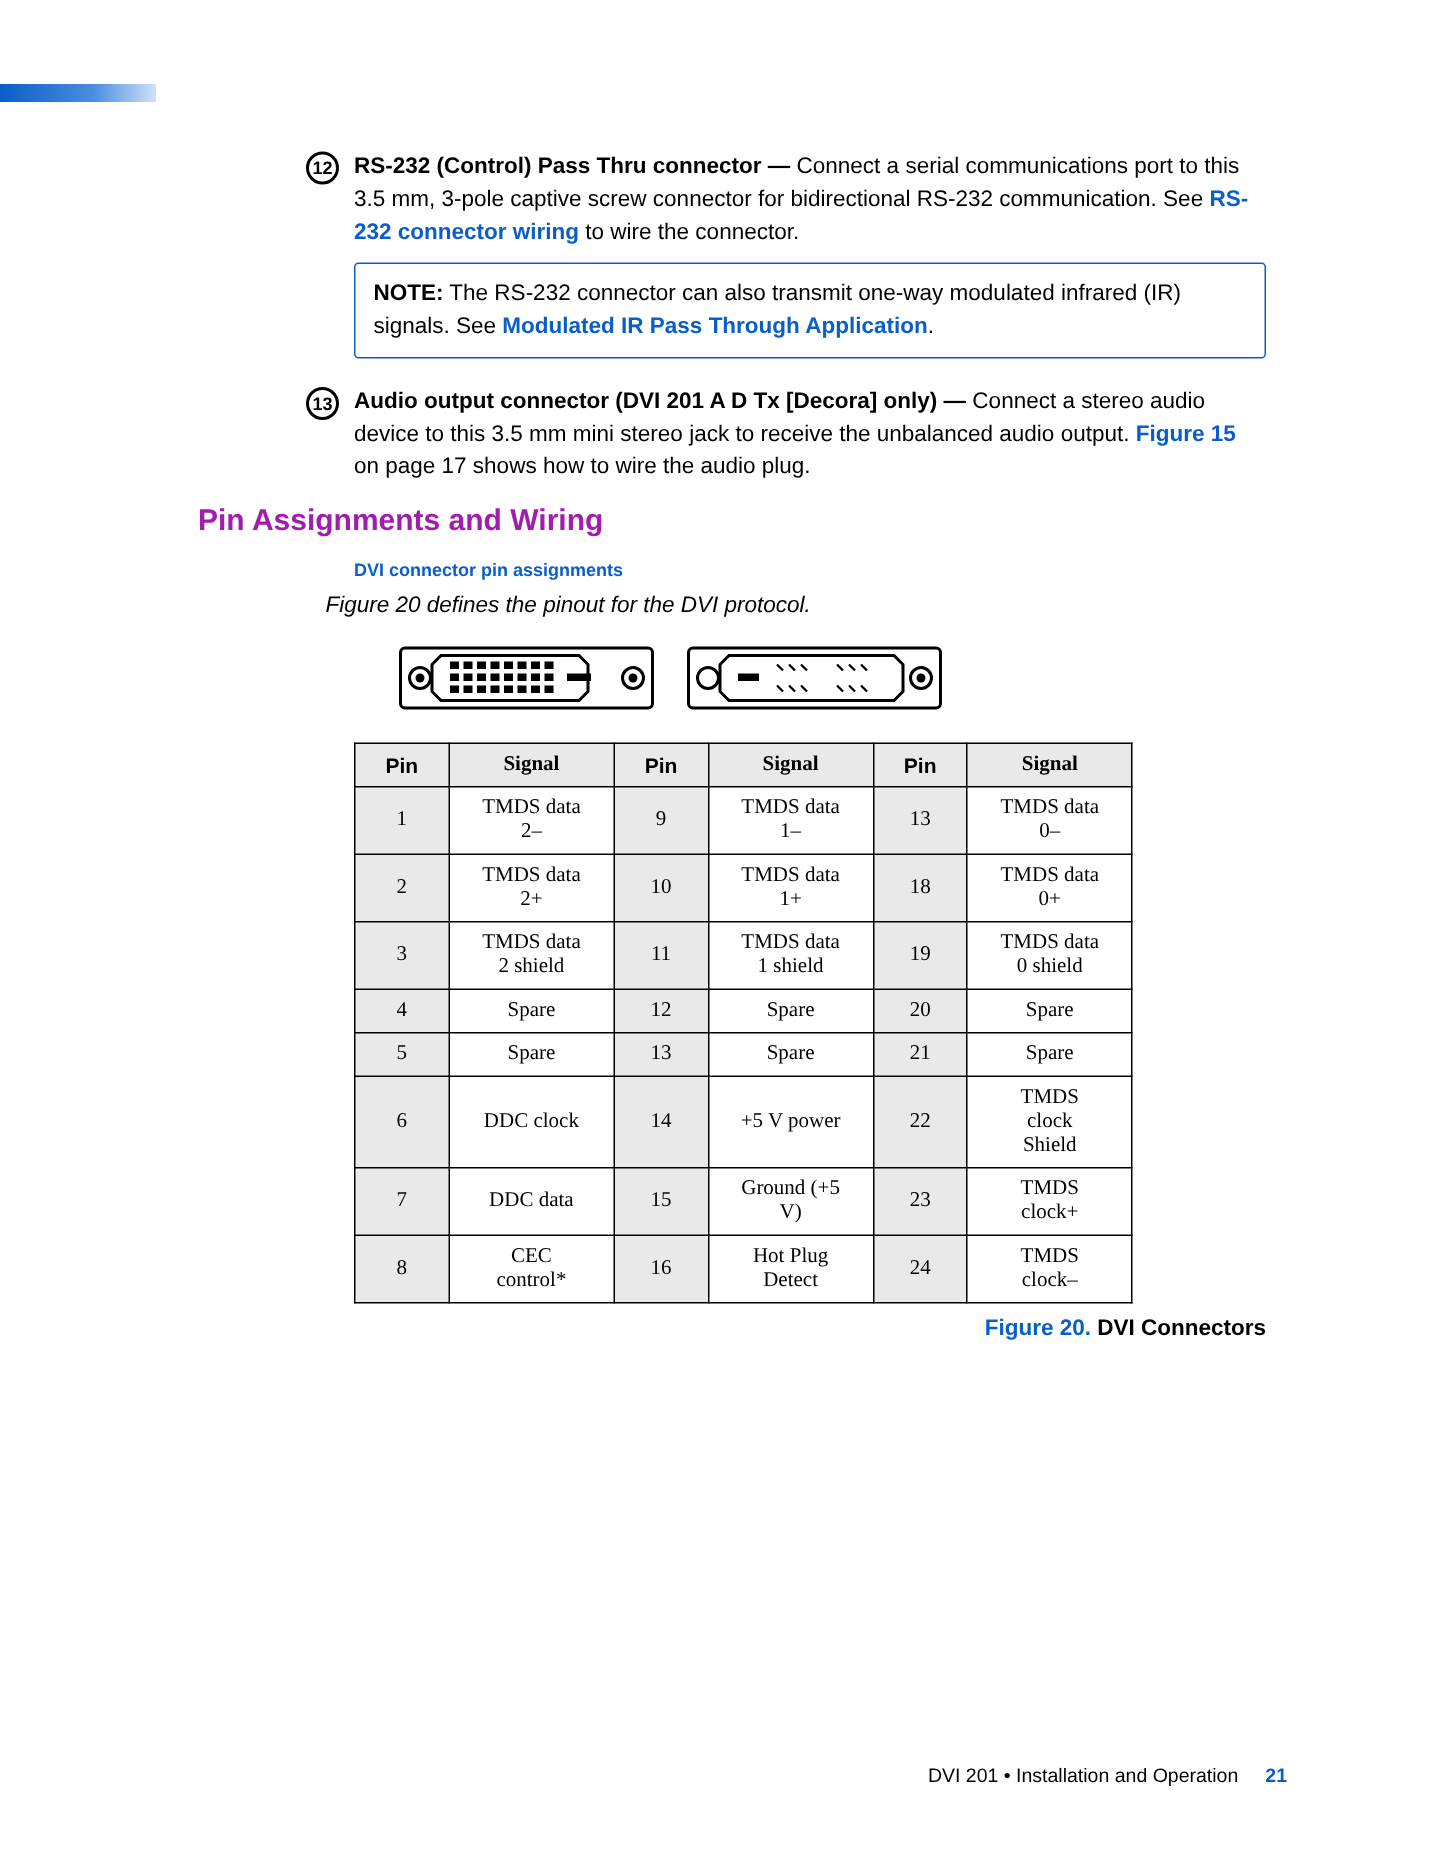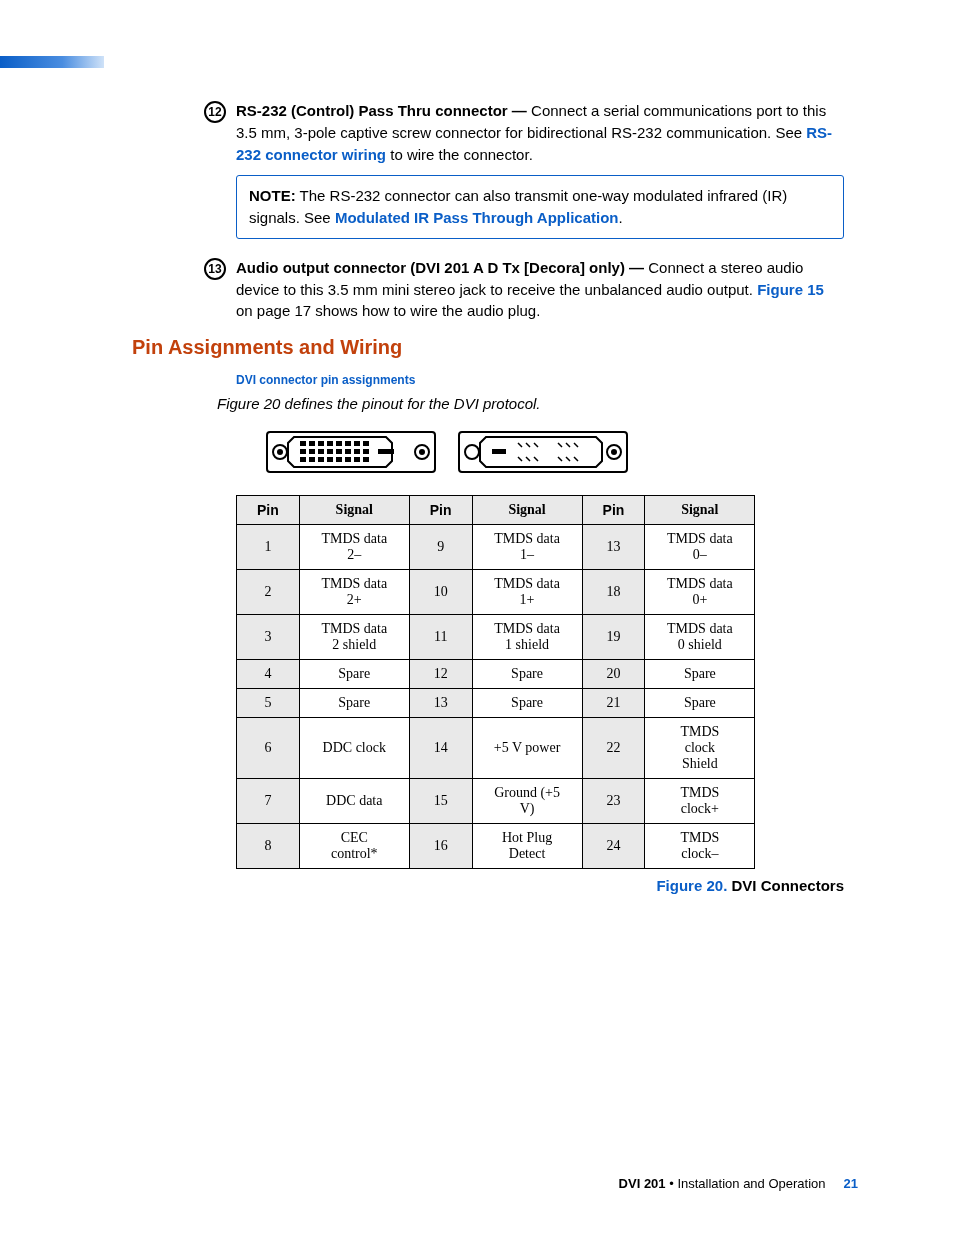--- a/index.html
+++ b/index.html
@@ -47,21 +47,21 @@
   .link { color: #0a5ec7; font-weight: 700; }
   .note-box {
     border: 1px solid #0a5ec7;
     border-radius: 3px;
     padding: 9px 12px;
     margin: 10px 0 18px 32px;
     line-height: 1.45;
   }
   .note-label { font-weight: 700; }
   h2.section {
-    color: #c2410c;
+    color: #a21caf;
     font-size: 20px;
     font-weight: 700;
     margin: 12px 0 6px -72px;
   }
   h3.subsection {
     color: #0a5ec7;
     font-size: 12px;
     font-weight: 700;
     margin: 14px 0 6px 32px;
   }
@@ -84,21 +84,21 @@
   .table-footnote { margin: 6px 0 0 44px; font-size: 14px; font-family: Georgia, "Times New Roman", serif; line-height: 1.3; }
   .fig-caption { margin: 8px 0 0 32px; font-size: 15px; text-align: right; }
   .fig-caption .fig-label { color: #0a5ec7; font-weight: 700; }
   .fig-caption .fig-text { font-weight: 700; }
   .footer {
     position: absolute;
     bottom: 44px;
     right: 96px;
     font-size: 13px;
   }
-  .footer .ft-bold { font-weight: 700; padding-left: 20px; }
+  .footer .ft-bold { font-weight: 400; padding-left: 20px; }
   .footer .ft-num { color: #0a5ec7; font-weight: 700; margin-left: 18px; }
 </style>
 </head>
 <body>
 
 <div class="top-bar"></div>
 
 <div class="content">
 
   <div class="callout">

